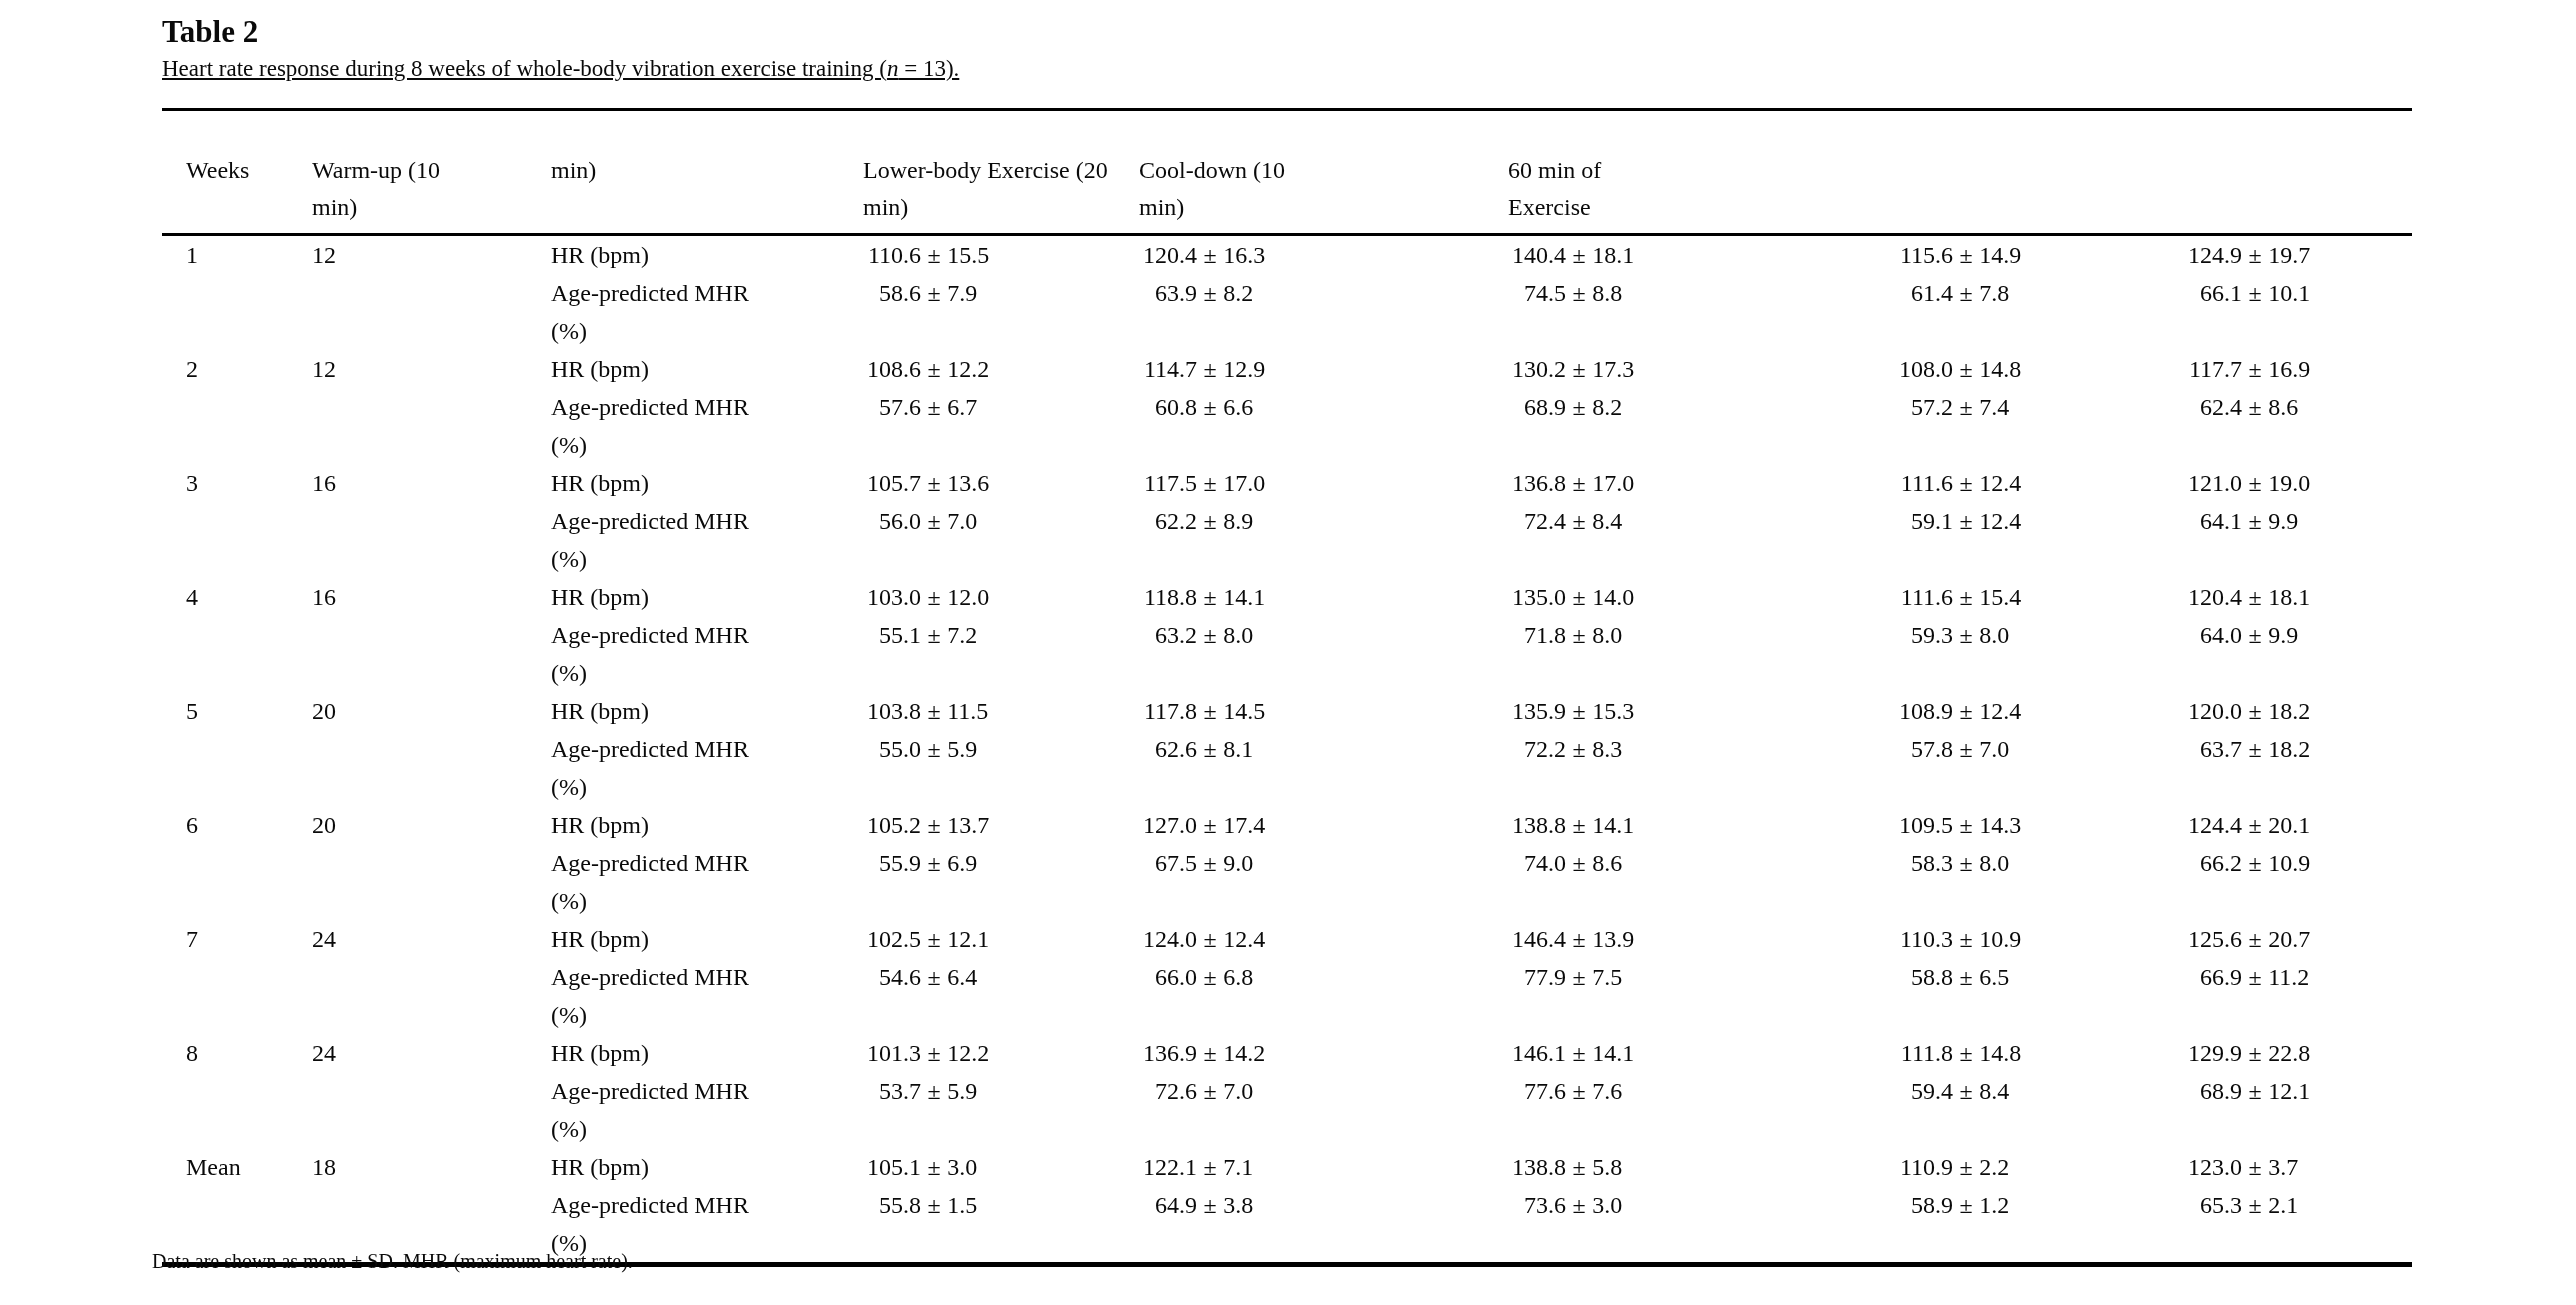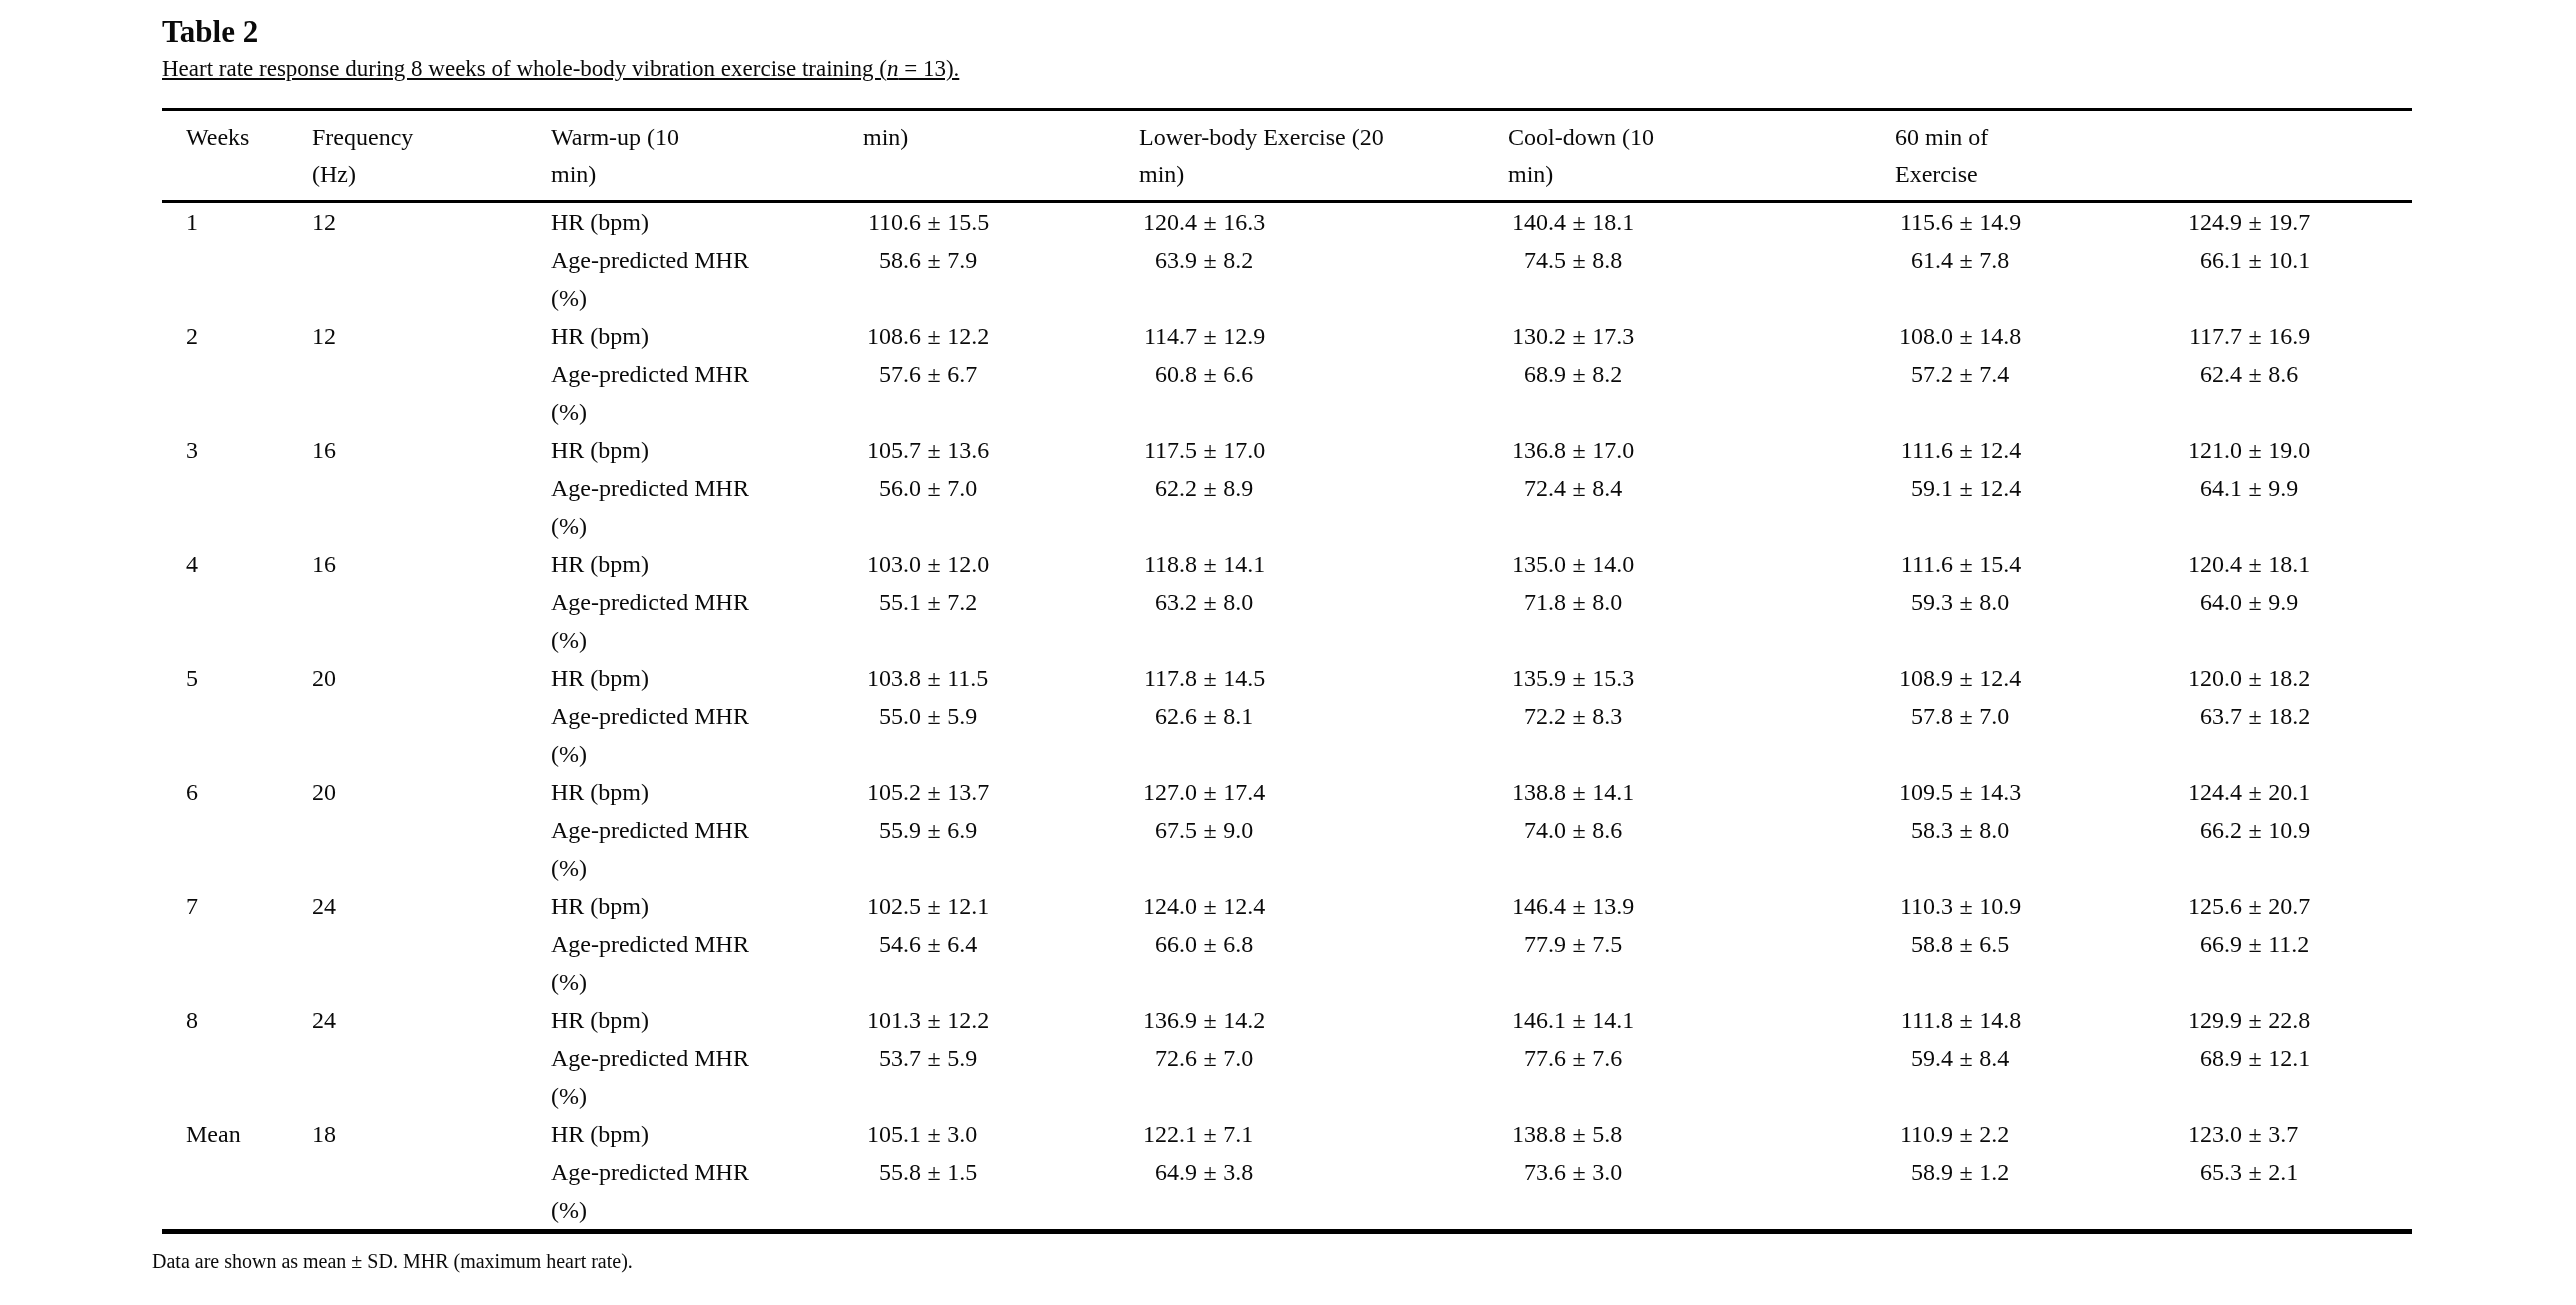--- a/index.html
+++ b/index.html
@@ -28,21 +28,21 @@
   }
   .rule { background: #000; width: 2250px; }
   .rule.top { height: 3.2px; }
   .rule.mid { height: 3.2px; }
   .rule.bottom { height: 4.9px; }
   .grid {
     display: grid;
     grid-template-columns: 150px 239px 312px 276px 369px 387px 289px 227px;
   }
   .thead { padding: 8px 0 6.5px 0; }
-  .hcell { font-size: 24px; line-height: 37px; white-space: nowrap; }
+  .hcell { font-size: 24px; line-height: 37px; white-space: nowrap; margin-top: 33px; }
   .hcell .hl { height: 37px; }
   .line { height: 38px; line-height: 38px; font-size: 24px; }
   .c { white-space: nowrap; overflow: visible; }
   .c.first, .hcell.first { padding-left: 24px; box-sizing: border-box; }
   .val { display: flex; }
   .val .m { display: inline-block; width: 58px; text-align: right; }
   .val .pm { display: inline-block; margin: 0 6.5px; }
   .val .s { display: inline-block; text-align: left; }
   .footnote {
     position: absolute; left: 152px; top: 1243px;
@@ -57,24 +57,20 @@
 
 <div class="caption"><span>Heart rate response during 8 weeks of whole-body vibration exercise training (</span><i>n</i><span> = 13).</span></div>
 
 <div class="tablewrap">
   <div class="rule top"></div>
 
   <div class="thead grid">
     <div class="hcell first">
       <div class="hl">Weeks</div>
       <div class="hl"></div>
-    </div>
-    <div class="hcell">
-      <div class="hl">Frequency</div>
-      <div class="hl">(Hz)</div>
     </div>
     <div class="hcell">
       <div class="hl">Warm-up (10</div>
       <div class="hl">min)</div>
     </div>
     <div class="hcell">
       <div class="hl">min)</div>
     </div>
     <div class="hcell">
       <div class="hl">Lower-body Exercise (20</div>

